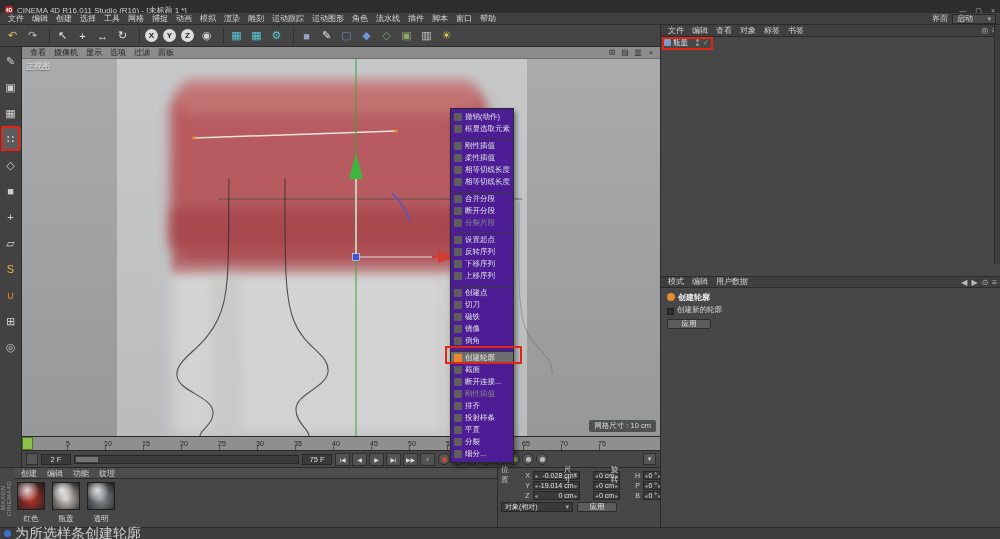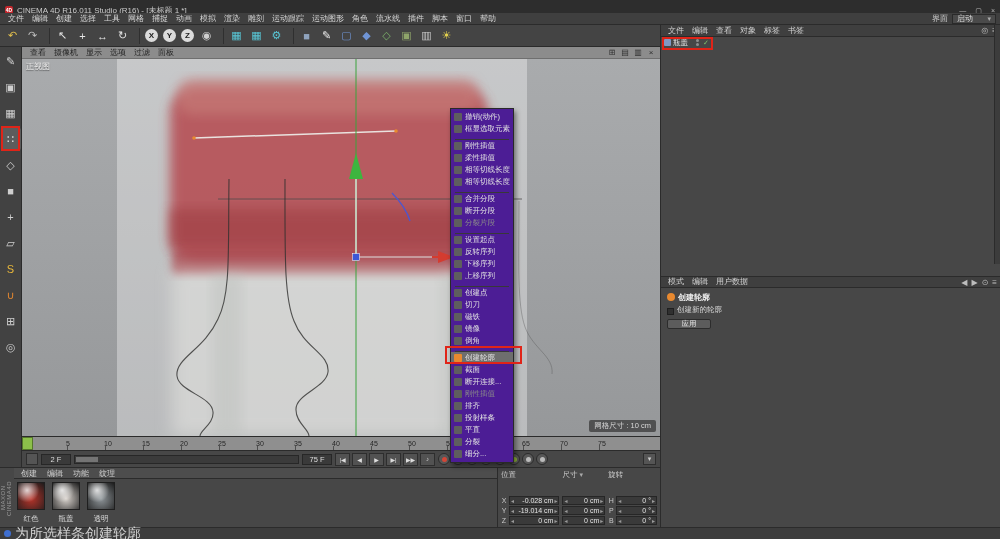--- a/index.html
+++ b/index.html
@@ -71,21 +71,21 @@
   .mat-tabs{position:absolute;left:14px;top:0;right:0;height:11px;background:#4d4d4d;border-bottom:1px solid #2b2b2b;display:flex;align-items:center;padding:0 2px}
   .mat-tab{font-size:8px;color:#d0d0d0;padding:0 5px}
   .mat-list{position:absolute;left:16px;top:14px;display:flex;gap:5px}
   .mat-item{width:30px;display:flex;flex-direction:column;align-items:center;gap:4px}
   .mat-thumb{width:28px;height:28px;border:1px solid #1f1f1f;background:radial-gradient(circle at 35% 28%, rgba(255,255,255,.8), rgba(255,255,255,0) 48%),radial-gradient(circle at 50% 60%, var(--c), #1c1c1c 100%)}
   .mat-name{font-size:7.5px;color:#d5d5d5}
 
   
   .coords{position:absolute;left:497px;top:467px;width:163px;height:60px;background:#474747;border-top:1px solid #2b2b2b;border-left:1px solid #2b2b2b;padding:2px 3px;display:flex;flex-direction:column}
   .coord-cols{display:flex;gap:3px}
-  .coord-col{display:flex;flex-direction:column;gap:16px}
+  .coord-col{display:flex;flex-direction:row;gap:16px}
   .coord-col.pos{width:60px}.coord-col.size{width:44px}.coord-col.rot{width:50px}
   .coord-head{font-size:7.5px;color:#cfcfcf;height:9px;display:flex;align-items:center;gap:2px}
   .coord-row{display:flex;align-items:center;gap:2px;height:10px}
   .axis-label{width:6px;font-size:7px;color:#c9c9c9;text-align:center;flex:0 0 6px}
   .num-field{flex:1;height:9px;background:#3a3a3a;border:1px solid #262626;display:flex;align-items:center;font-size:7px;color:#e2e2e2;padding:0 1px;gap:1px}
   .num-field .fv{flex:1;text-align:right;white-space:nowrap}
   .stepper{font-size:6px;color:#9a9a9a}
   .coord-footer{display:flex;align-items:center;gap:4px;margin-top:2px}
   .mode-select{width:72px;height:10px;background:#3a3a3a;border:1px solid #262626;font-size:7px;color:#ddd;display:flex;align-items:center;padding:0 3px;gap:3px}
   .mode-select .mv{flex:1}

